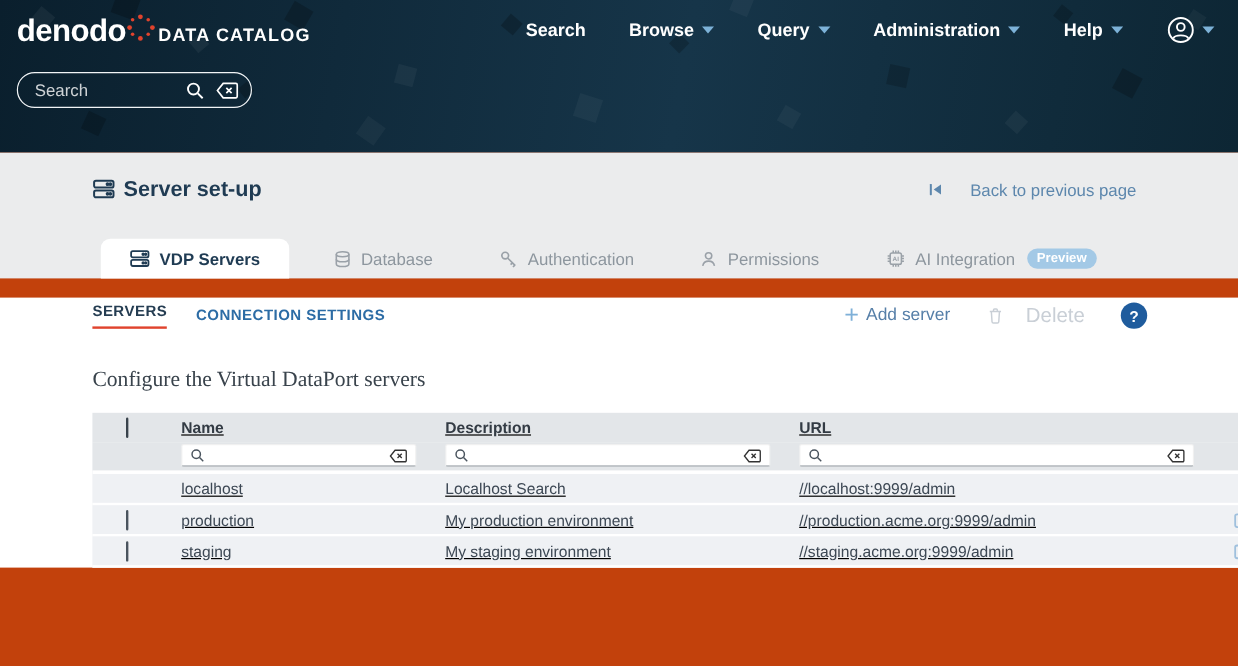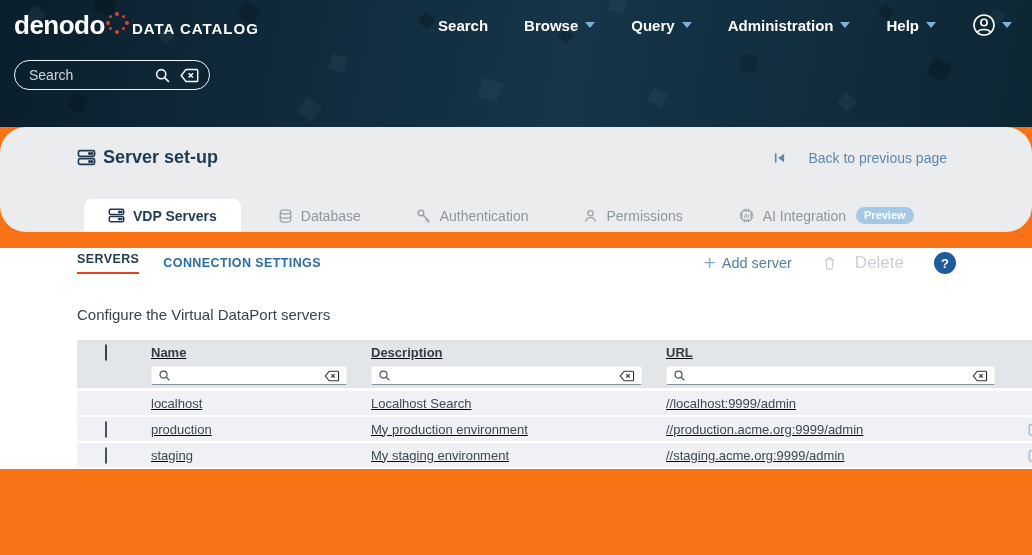--- a/index.html
+++ b/index.html
@@ -1,18 +1,18 @@
 <!DOCTYPE html>
 <html><head>
 <meta charset="utf-8">
 <style>
   * { margin:0; padding:0; box-sizing:border-box; }
   html,body { background:#fff; }
   body { font-family:"Liberation Sans", sans-serif; width:1032px; height:555px; overflow:hidden; }
-  .screen { width:1032px; height:555px; background:#f97316; position:relative; }
+  .screen { width:1032px; height:555px; background:#c2410c; position:relative; }
 
   
   .topbar { position:relative; height:127px; overflow:hidden;
     background:linear-gradient(100deg,#0a1f2d 0%,#163549 55%,#0d2634 100%); }
   .sq { position:absolute; display:block; }
   .sq:nth-of-type(1){left:28px;top:8px;width:15px;height:15px;background:rgba(255,255,255,.05);transform:rotate(40deg);}
   .sq:nth-of-type(2){left:95px;top:-6px;width:20px;height:20px;background:rgba(0,0,0,.22);transform:rotate(20deg);}
   .sq:nth-of-type(3){left:160px;top:30px;width:12px;height:12px;background:rgba(255,255,255,.05);transform:rotate(50deg);}
   .sq:nth-of-type(4){left:240px;top:4px;width:18px;height:18px;background:rgba(0,0,0,.2);transform:rotate(30deg);}
   .sq:nth-of-type(5){left:330px;top:55px;width:16px;height:16px;background:rgba(255,255,255,.045);transform:rotate(15deg);}
@@ -51,21 +51,21 @@
   .avatar-wrap { display:flex; align-items:center; gap:6px; cursor:pointer; }
 
   .search-pill { position:relative; margin:10px 0 0 14px; width:196px; height:30px; border:1.5px solid #f2f5f7;
     border-radius:16px; display:flex; align-items:center; padding:0 10px 0 14px; }
   .search-pill input { flex:1; background:transparent; border:none; outline:none; color:#fff; font-size:14px;
     font-family:"Liberation Sans",sans-serif; min-width:0; }
   .search-pill input::placeholder { color:rgba(255,255,255,.8); }
   .pill-icons { display:flex; align-items:center; gap:9px; }
 
   
-  .subheader { height:105px; background:#ebeced; display:flex; flex-direction:column;border-radius:26px; }
+  .subheader { height:105px; background:#ebeced; display:flex; flex-direction:column; }
   .title-row { display:flex; align-items:center; margin:20px 85px 0 77px; }
   .page-title { display:flex; align-items:center; gap:7px; color:#1f3b53; font-size:18px; font-weight:bold; }
   .back-link { margin-left:auto; display:flex; align-items:center; gap:22px; color:#5d87ad; font-size:14px; cursor:pointer; }
 
   .tabs { display:flex; align-items:flex-end; margin-top:auto; padding-left:84px; }
   .tab { height:33px; display:flex; align-items:center; gap:8px; font-size:14px; color:#8d969e; cursor:pointer; white-space:nowrap; }
   .tab.active { background:#fff; border-radius:8px 8px 0 0; padding:0 24px; color:#1f3b53; font-weight:bold; }
   .tab:not(.active) { margin-left:55px; }
   .tab:nth-child(2) { margin-left:37px; }
   .badge { background:#a3c9e6; color:#fff; font-size:11px; font-weight:bold; border-radius:9px; padding:2px 8px 3px; margin-left:2px; }
@@ -77,21 +77,21 @@
   .subtab { font-size:12.5px; font-weight:bold; letter-spacing:.4px; cursor:pointer; }
   .subtab.active { color:#253d52; padding-bottom:6px; border-bottom:2.5px solid #e0432d; }
   .subtab:not(.active) { color:#2c6ca5; }
   .toolbar-right { margin-left:auto; display:flex; align-items:center; gap:30px; }
   .add-server { display:flex; align-items:center; gap:6px; color:#567fa8; font-size:14.5px; cursor:pointer; }
   .plus-glyph { color:#7fb0d8; font-size:21px; font-weight:300; line-height:1; margin-top:-2px; }
   .delete-btn { display:flex; align-items:center; gap:18px; color:#c9cfd6; font-size:17px; cursor:default; }
   .help-btn { width:22px; height:22px; border-radius:50%; background:#1f5c9d; color:#fff; font-size:13px; font-weight:bold;
     display:flex; align-items:center; justify-content:center; cursor:pointer; }
 
-  .section-heading { margin-top:28px; color:#39434c; font-size:15px; }
+  .section-heading { margin-top:28px; color:#39434c; font-size:18px;font-family:Liberation Serif, serif; }
 
   
   .table { margin-top:17px; width:1016px; font-size:13px;text-decoration:underline; }
   .trow { display:grid; grid-template-columns:64px 220px 295px 1fr 84px; align-items:center; }
   .thead { background:#e3e6e9; height:25px; }
   .thead .col-label { color:#333b44; font-weight:bold; padding-left:10px; }
   .tfilter { background:#e3e6e9; height:26px; border-bottom:3px solid #fff; padding-bottom:2px; }
   .filter-box { position:relative; margin-left:10px; margin-right:14px; height:19px; background:#fff;
     border:1px solid rgba(0,0,0,.06); border-bottom:1px solid #878f96; border-radius:2px;
     display:flex; align-items:center; padding:0 6px; gap:5px; }

